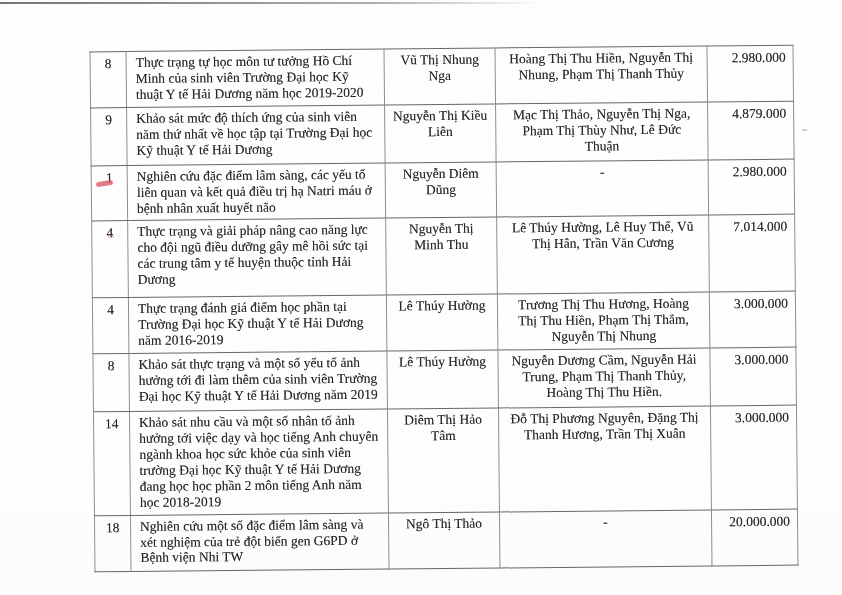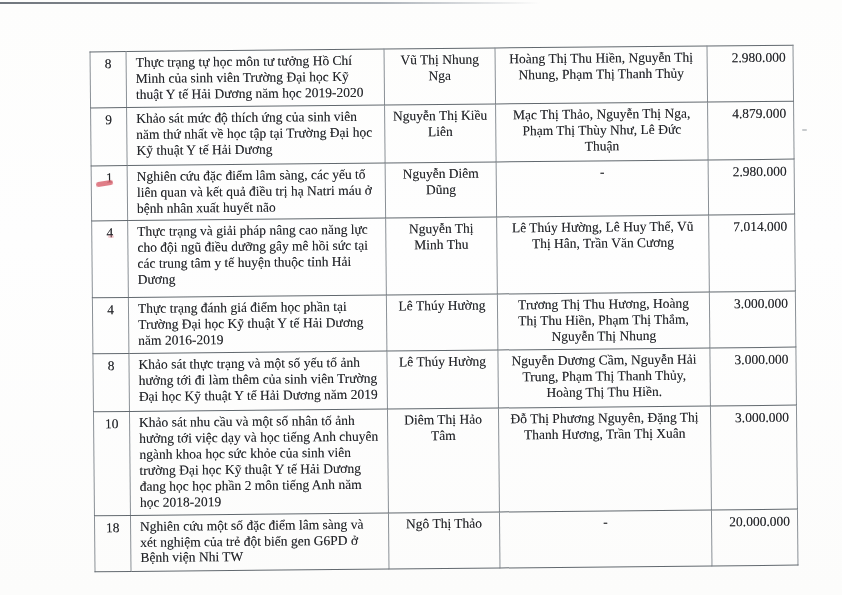--- a/index.html
+++ b/index.html
@@ -110,21 +110,21 @@
     <td class="c-amount">3.000.000</td>
   </tr>
           <tr class="row" style="height: 58px;">
     <td class="c-no">8</td>
     <td class="c-title">Khảo sát thực trạng và một số yếu tố ảnh hưởng tới đi làm thêm của sinh viên Trường Đại học Kỹ thuật Y tế Hải Dương năm 2019</td>
     <td class="c-leader">Lê Thúy Hường</td>
     <td class="c-members">Nguyễn Dương Cầm, Nguyễn Hải Trung, Phạm Thị Thanh Thủy, Hoàng Thị Thu Hiền.</td>
     <td class="c-amount">3.000.000</td>
   </tr>
           <tr class="row" style="height: 97px;">
-    <td class="c-no">10</td>
+    <td class="c-no">14</td>
     <td class="c-title">Khảo sát nhu cầu và một số nhân tố ảnh hưởng tới việc dạy và học tiếng Anh chuyên ngành khoa học sức khỏe của sinh viên trường Đại học Kỹ thuật Y tế Hải Dương đang học học phần 2 môn tiếng Anh năm học 2018-2019</td>
     <td class="c-leader">Diêm Thị Hảo Tâm</td>
     <td class="c-members">Đỗ Thị Phương Nguyên, Đặng Thị Thanh Hương, Trần Thị Xuân</td>
     <td class="c-amount">3.000.000</td>
   </tr>
           <tr class="row" style="height: 56px;">
     <td class="c-no">18</td>
     <td class="c-title">Nghiên cứu một số đặc điểm lâm sàng và xét nghiệm của trẻ đột biến gen G6PD ở Bệnh viện Nhi TW</td>
     <td class="c-leader">Ngô Thị Thảo</td>
     <td class="c-members">-</td>

